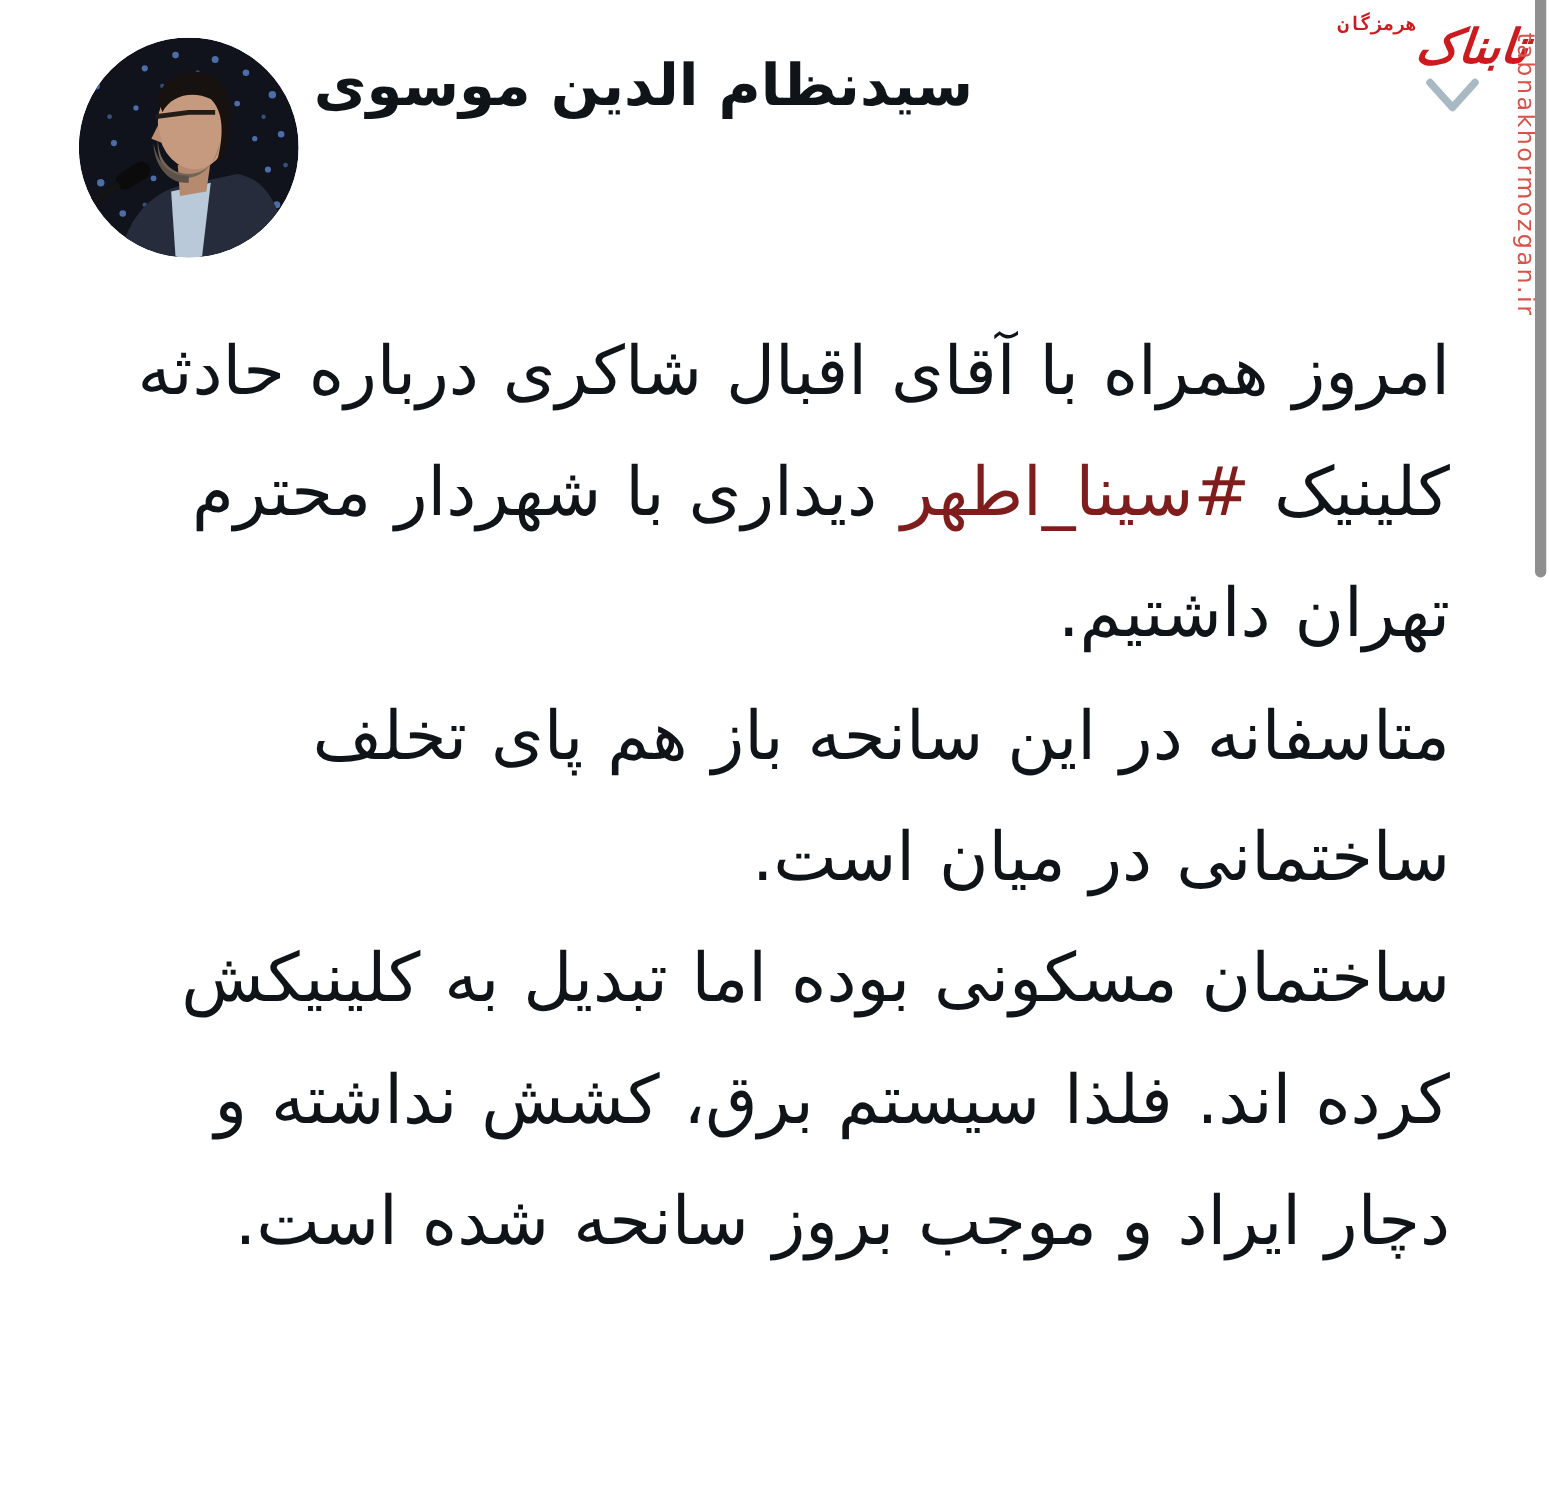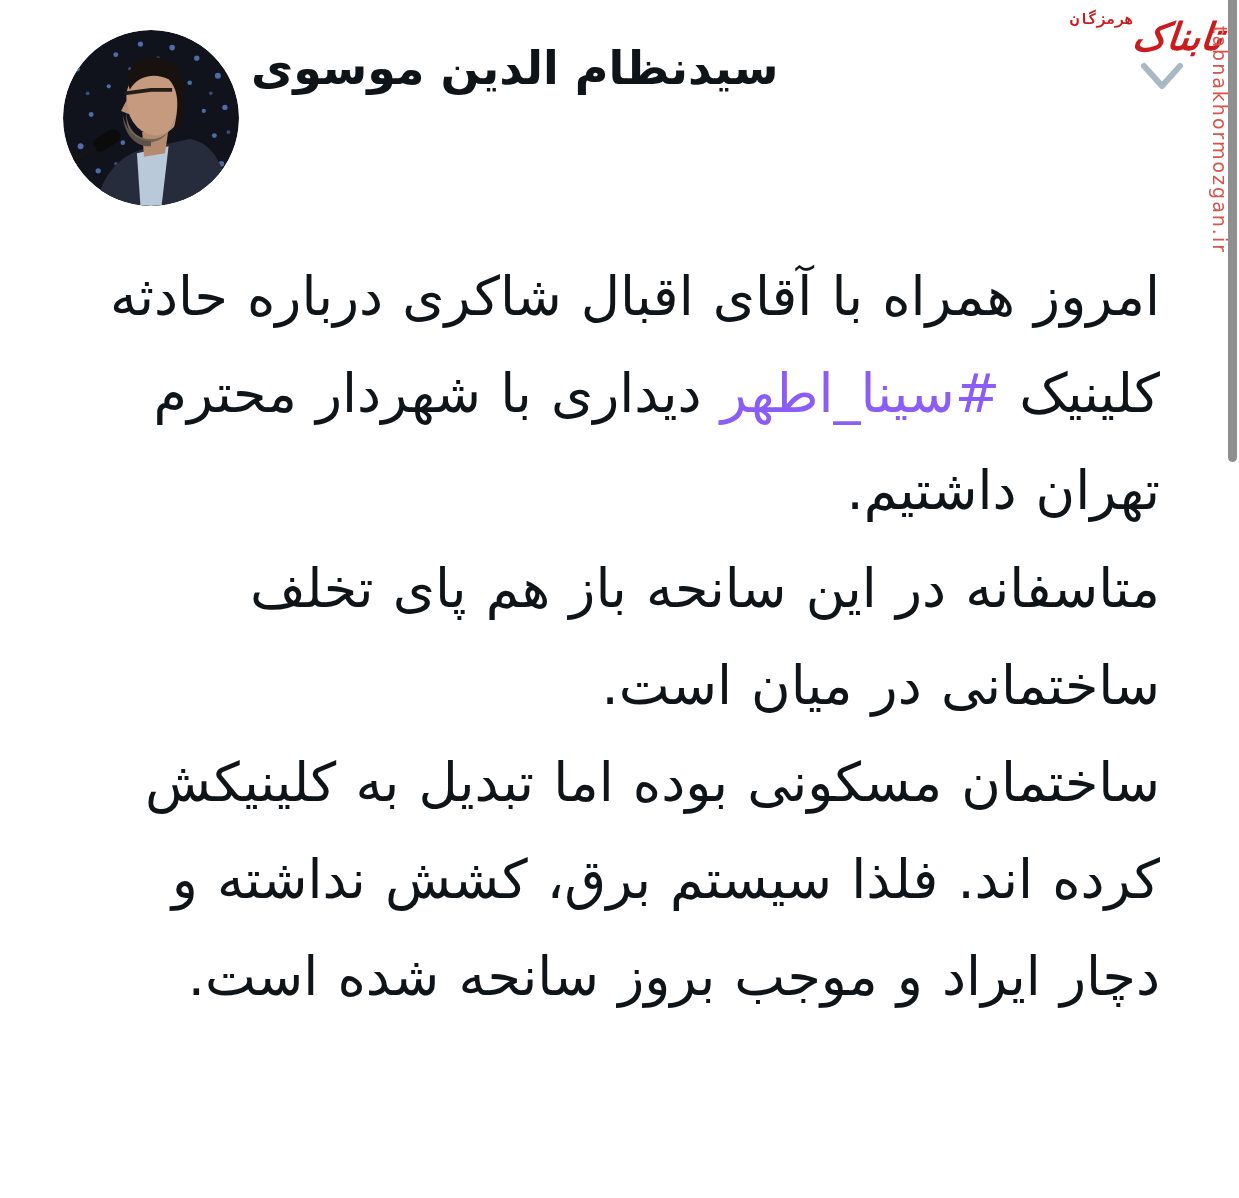--- a/index.html
+++ b/index.html
@@ -199,17 +199,17 @@
   </div>
 
   <div class="id-block">
     <div class="display-name">سیدنظام الدین موسوی</div>
   </div>
 
   <svg class="chevron" viewBox="0 0 46 32">
     <polyline points="5,6 23,26 41,6" fill="none" stroke="#a9b9c4" stroke-width="6" stroke-linecap="round" stroke-linejoin="round"></polyline>
   </svg>
 
-  <div class="tweet-body" id="tweet-body"><span class="text">امروز همراه با آقای اقبال شاکری درباره حادثه کلینیک </span><span class="hashtag" style="color: #8b5cf6; margin-top: 20px;">#سینا_اطهر</span><span class="text"> دیداری با شهردار محترم تهران داشتیم.
+  <div class="tweet-body" id="tweet-body"><span class="text">امروز همراه با آقای اقبال شاکری درباره حادثه کلینیک </span><span class="hashtag" style="color: #7f1d1d; margin-top: 20px;">#سینا_اطهر</span><span class="text"> دیداری با شهردار محترم تهران داشتیم.
 متاسفانه در این سانحه باز هم پای تخلف ساختمانی در میان است.
 ساختمان مسکونی بوده اما تبدیل به کلینیکش کرده اند. فلذا سیستم برق، کشش نداشته و دچار ایراد و موجب بروز سانحه شده است.</span></div>
 
 </div>
 
 </body></html>

